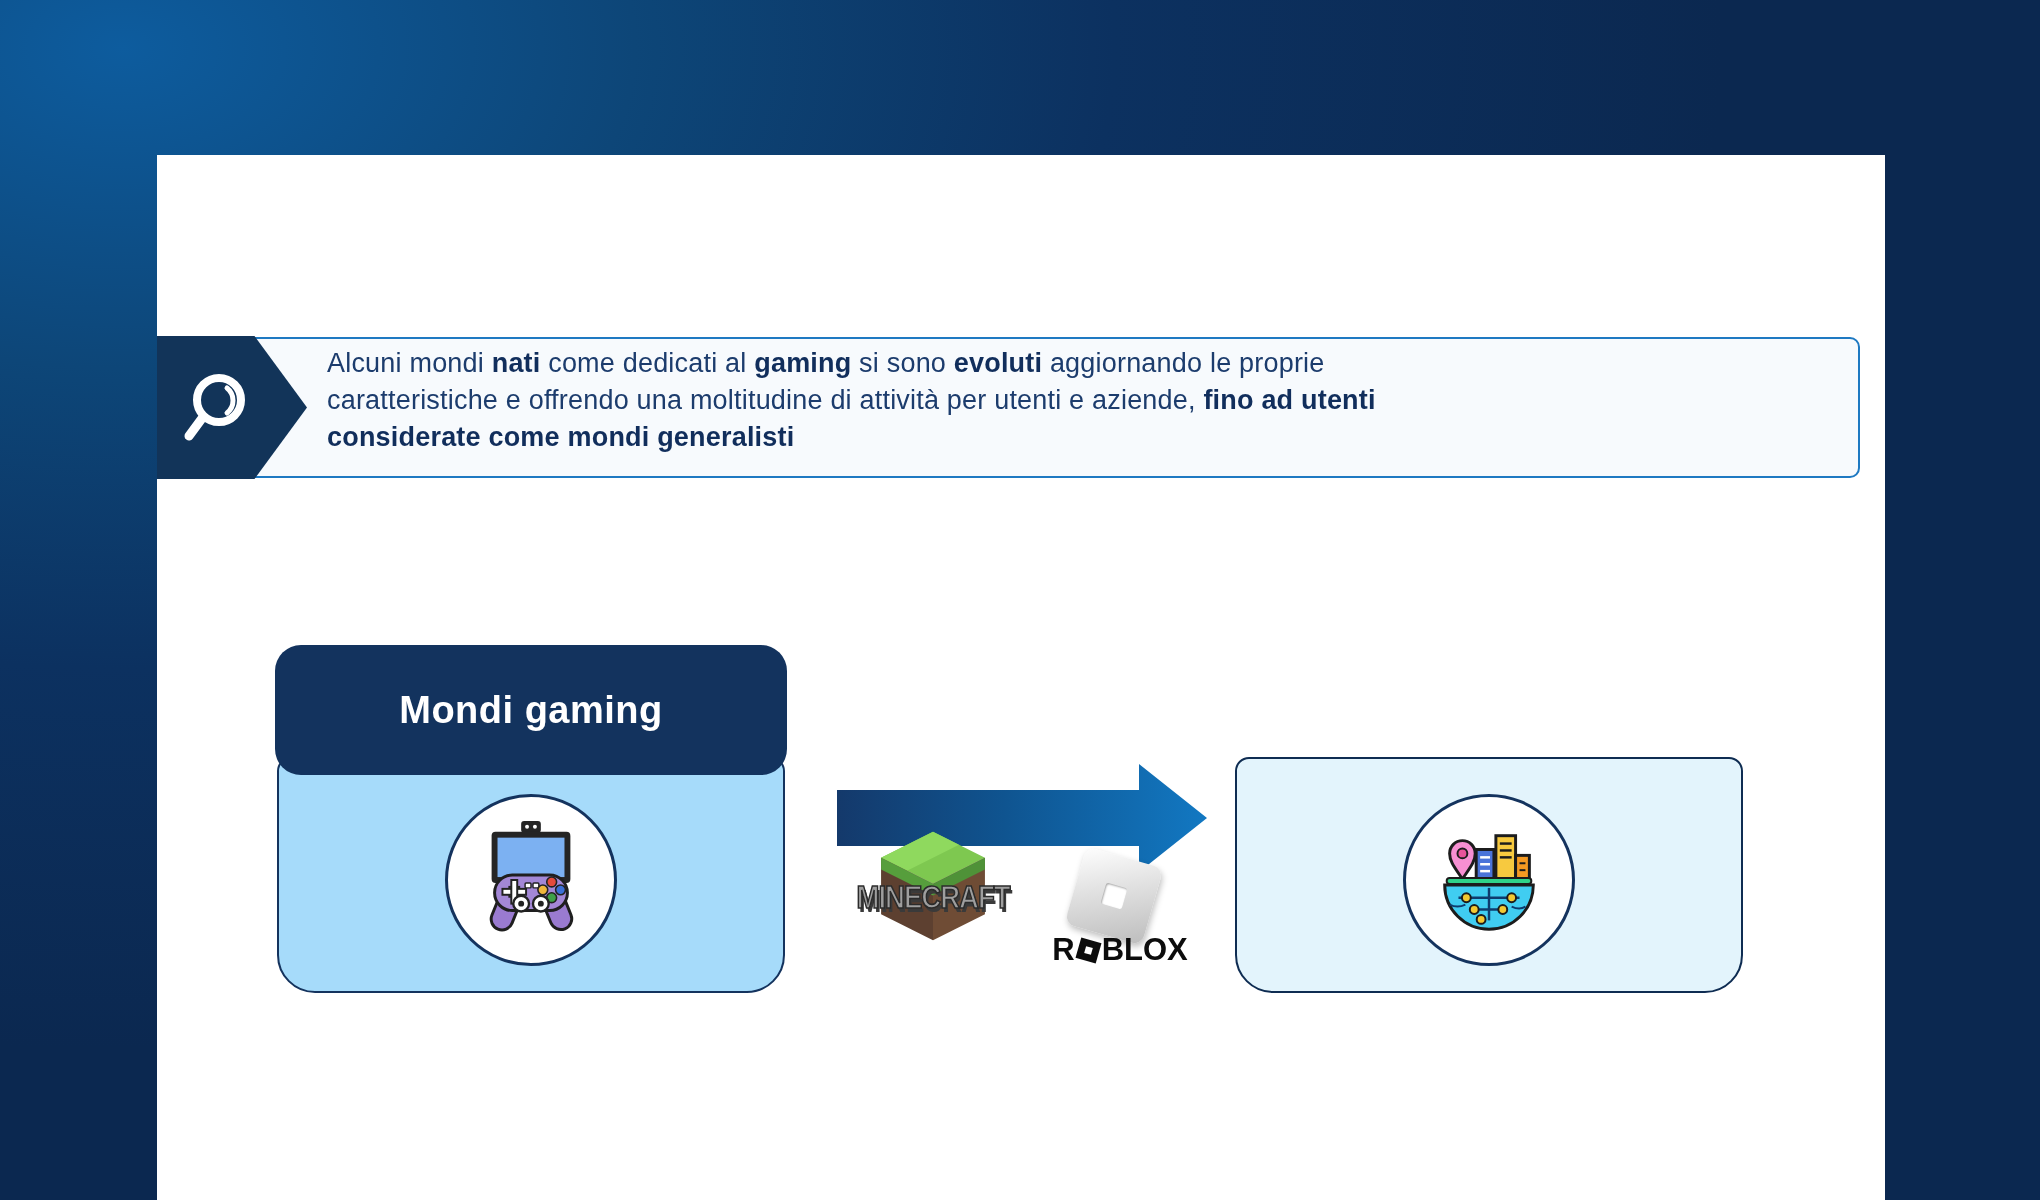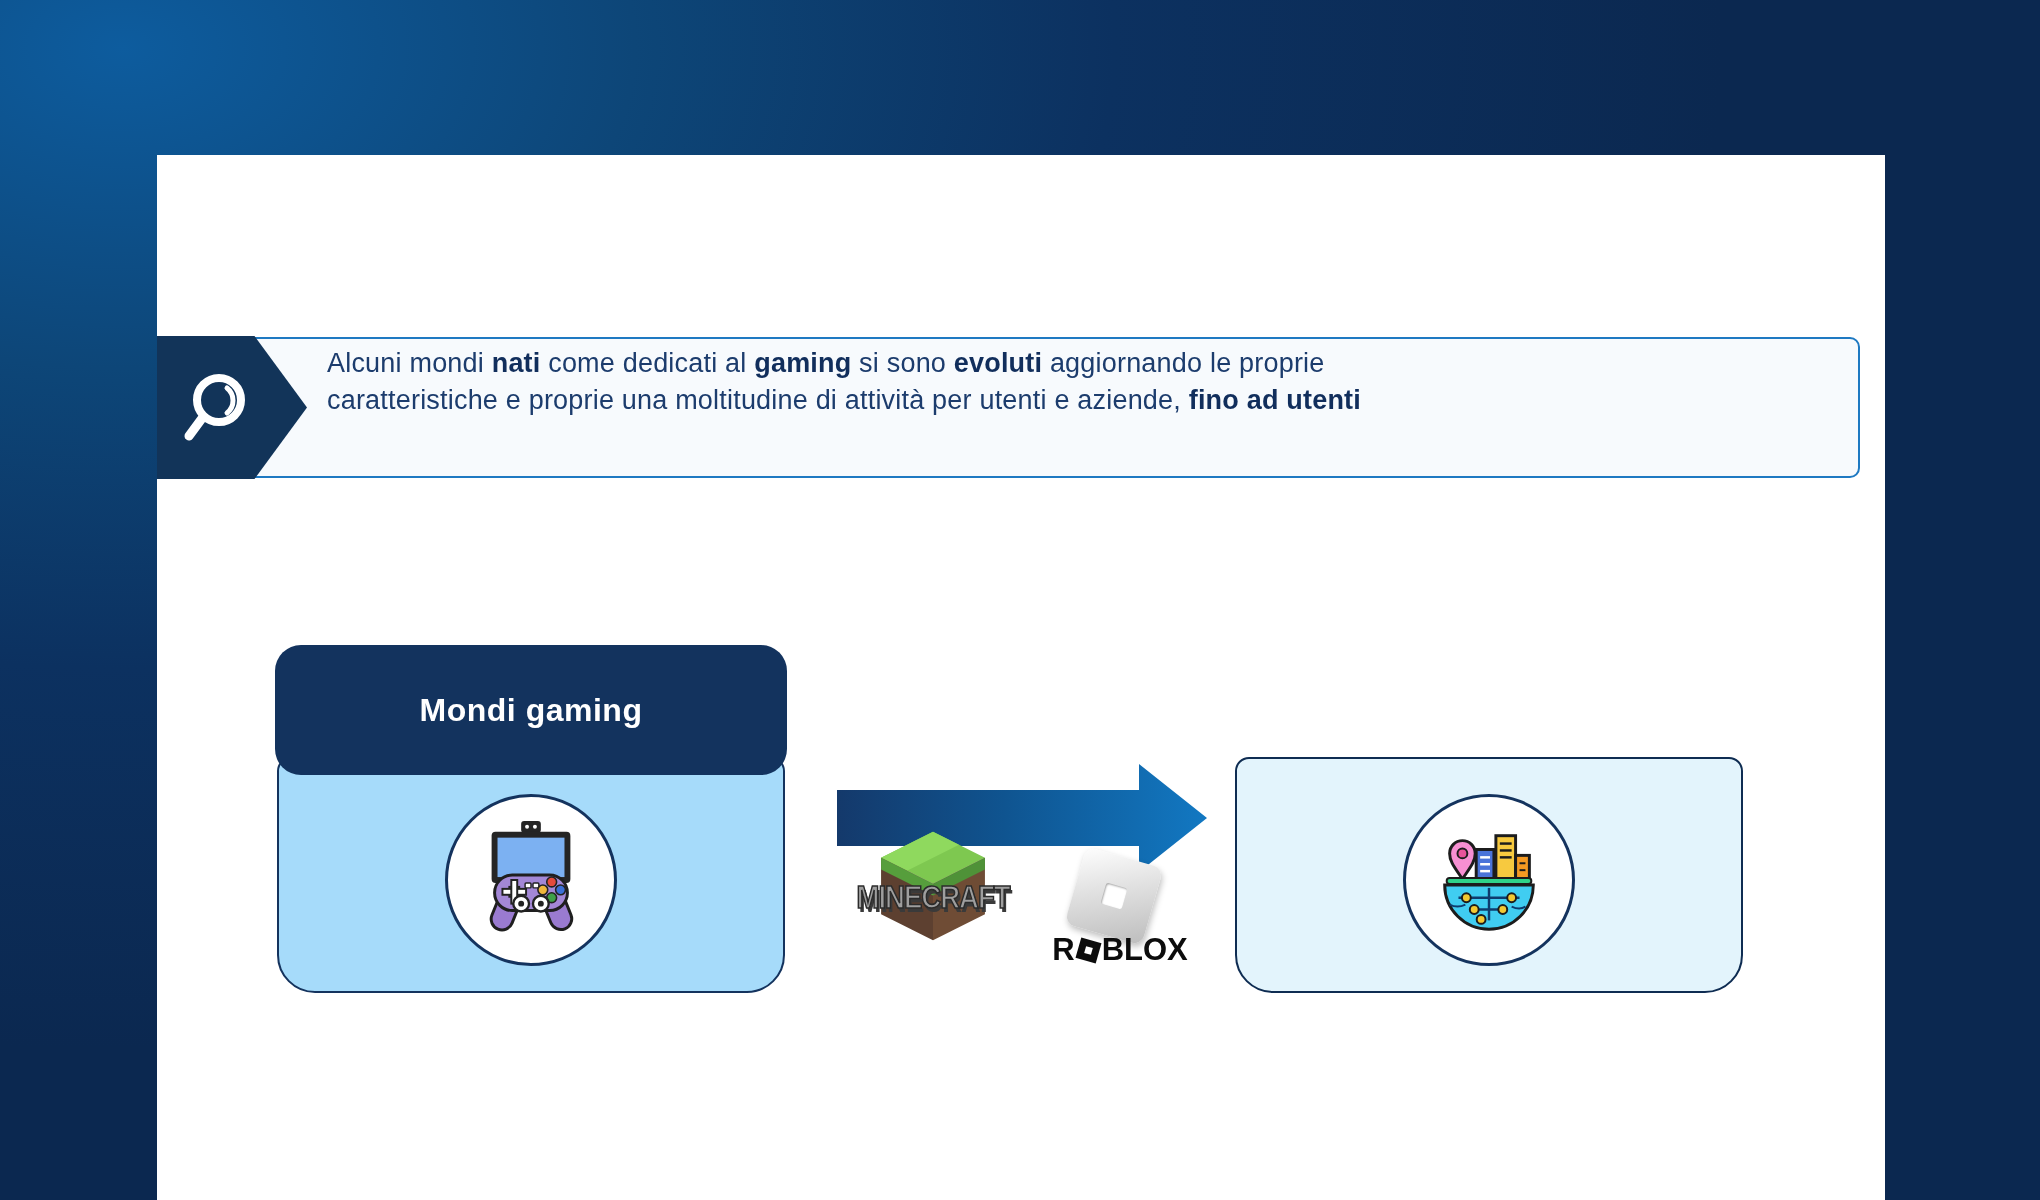--- a/index.html
+++ b/index.html
@@ -35,21 +35,21 @@
   .card.generalist{left:1076px;}
   .card-body{
     position:absolute;left:2px;right:2px;top:112px;bottom:0;
     border-radius:14px 14px 38px 38px;
   }
   .gaming .card-body{background:#a6dbfa;border:2px solid #14335e;}
   .generalist .card-body{background:#e3f4fc;border:2px solid #0e2c52;}
   .card-header{
     position:absolute;left:0;right:0;top:0;height:130px;border-radius:26px;
     display:flex;align-items:center;justify-content:center;
-    color:#ffffff;font-size:32px;font-weight:700;letter-spacing:.5px;
+    color:#ffffff;font-size:38px;font-weight:700;letter-spacing:.5px;
   }
   .gaming .card-header{background:#13335e;}
   .generalist .card-header{background:#1878c2;border:3px solid #0e2c52;}
   .icon-circle{
     position:absolute;left:170px;top:149px;width:172px;height:172px;border-radius:50%;
     background:#ffffff;border:3px solid #14335e;
     display:flex;align-items:center;justify-content:center;
   }
 
   
@@ -91,21 +91,22 @@
 </style>
 </head>
 <body>
 
 <div class="stage">
   <div class="slide">
 
     <div class="callout-box"></div>
     <div class="callout-text">
         <div class="co-line"><span>Alcuni mondi </span><span class="b">nati</span><span> come dedicati al </span><span class="b">gaming</span><span> si sono </span><span class="b">evoluti</span><span> aggiornando le proprie</span></div>
-        <div class="co-line"><span>caratteristiche e proprie una moltitudine di attività per utenti e aziende, </span><span class="b">fino ad utenti</span></div>
+        <div class="co-line"><span>caratteristiche e offrendo una moltitudine di attività per utenti e aziende, </span><span class="b">fino ad utenti</span></div>
+        <div class="co-line"><span class="b">considerate come mondi generalisti</span></div>
       </div>
     <div class="callout-flag">
       <svg width="112" height="114" viewBox="0 0 112 114">
         <circle cx="44" cy="50" r="22" fill="none" stroke="#ffffff" stroke-width="8"></circle>
         <path d="M52,38 a16,16 0 0 1 0,25" fill="none" stroke="#ffffff" stroke-width="5" stroke-linecap="round"></path>
         <line x1="28" y1="67" x2="14" y2="86" stroke="#ffffff" stroke-width="9" stroke-linecap="round"></line>
       </svg>
     </div>
 
     <div class="card gaming">

